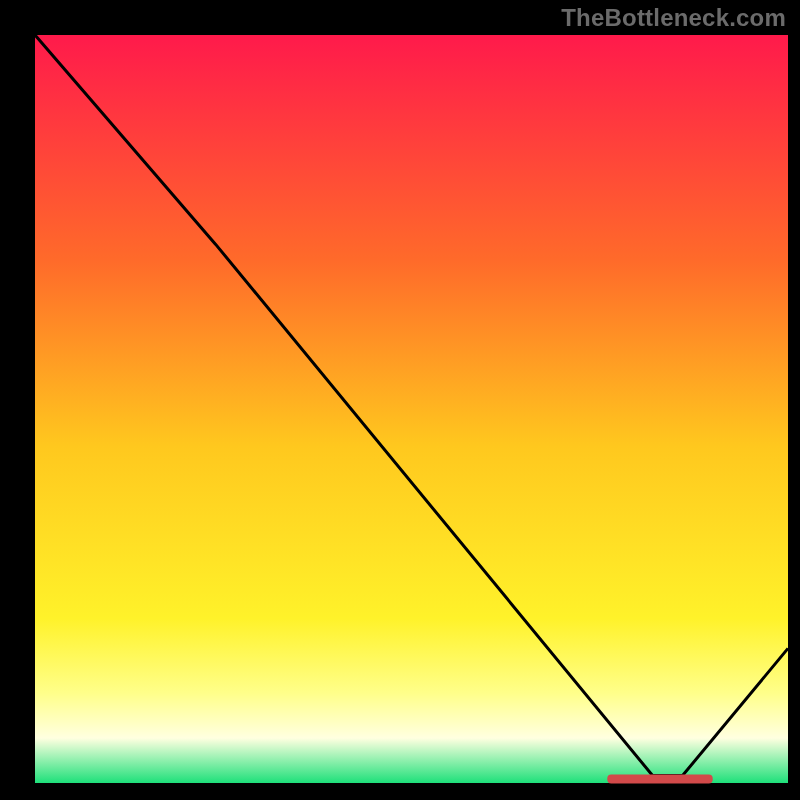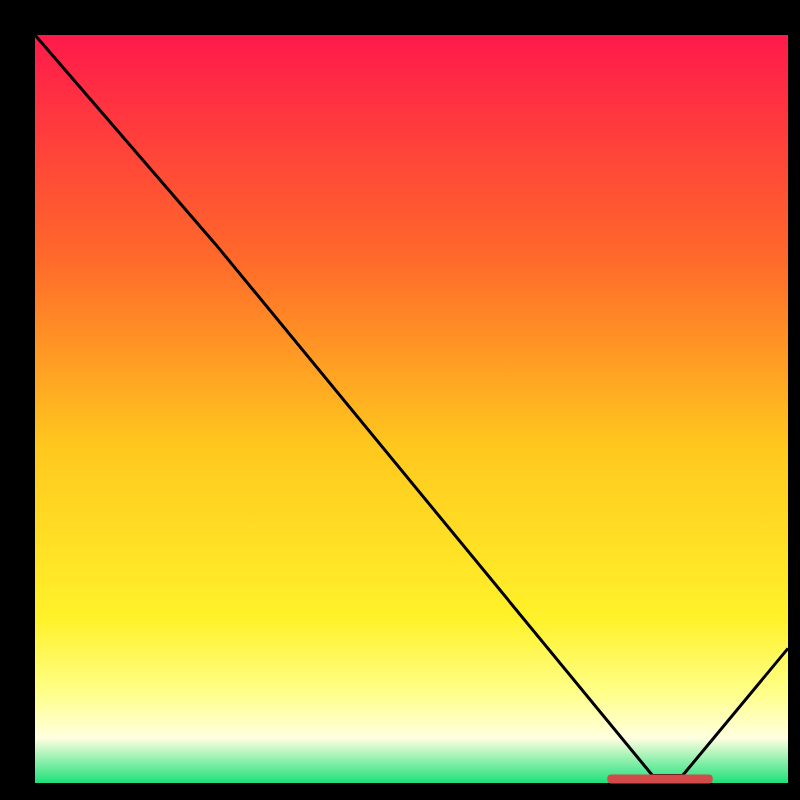--- a/index.html
+++ b/index.html
@@ -29,20 +29,21 @@
     position: absolute;
     top: 0;
     left: 0;
   }
 </style>
 </head>
 <body>
 
 <div class="frame">
 
+  <div class="watermark">TheBottleneck.com</div>
 
   <svg class="plot" width="800" height="800" viewBox="0 0 800 800">
     <defs>
       <linearGradient id="bg-grad" x1="0" y1="0" x2="0" y2="1">
           <stop offset="0%" stop-color="#ff1a4b"></stop>
           <stop offset="30%" stop-color="#ff6a2a"></stop>
           <stop offset="55.00000000000001%" stop-color="#ffc81e"></stop>
           <stop offset="78%" stop-color="#fff22a"></stop>
           <stop offset="88%" stop-color="#ffff8a"></stop>
           <stop offset="94%" stop-color="#ffffe0"></stop>

